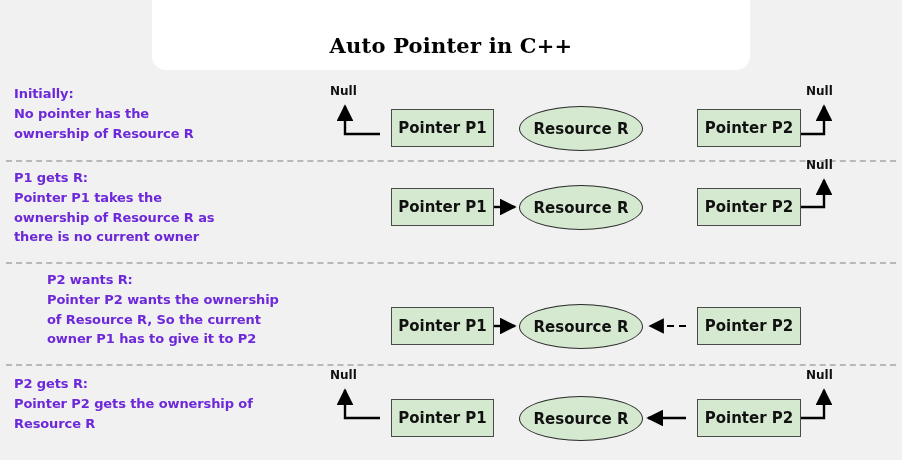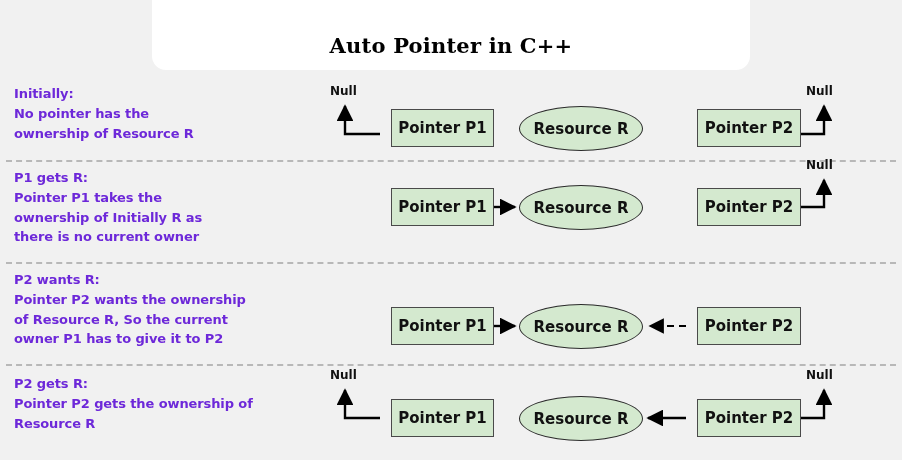--- a/index.html
+++ b/index.html
@@ -139,41 +139,41 @@
   <div class="node-box" style="left:380px;top:25px;width:103px;height:38px;">Pointer P1</div>
   <div class="node-ellipse" style="left:519px;top:22px;width:124px;height:45px;">Resource R</div>
   <div class="node-box" style="left:686px;top:25px;width:104px;height:38px;">Pointer P2</div>
 </div>
 
 <div class="divider" style="top:160px;"></div>
 
 <div class="row" id="row-2" style="top:168px;height:90px;">
   <div class="row-desc" style="top:0;">P1 gets R:
 Pointer P1 takes the
-ownership of Initially R as
+ownership of Resource R as
 there is no current owner</div>
 
   <svg class="edge-svg" style="left:0;top:0;width:902px;height:90px;">
 
     <path d="M 483 39 L 515 39" stroke="#000000" stroke-width="2.4" fill="none" marker-end="url(#ah)"></path>
 
     <path d="M 790 39 L 824 39 L 824 12" stroke="#000000" stroke-width="2.4" fill="none" marker-end="url(#ah)"></path>
   </svg>
 
   <div class="null-label" style="left:806px;top:-10px;">Null</div>
 
   <div class="node-box" style="left:380px;top:20px;width:103px;height:38px;">Pointer P1</div>
   <div class="node-ellipse" style="left:519px;top:17px;width:124px;height:45px;">Resource R</div>
   <div class="node-box" style="left:686px;top:20px;width:104px;height:38px;">Pointer P2</div>
 </div>
 
 <div class="divider" style="top:262px;"></div>
 
 <div class="row" id="row-3" style="top:270px;height:90px;">
-  <div class="row-desc" style="top:0;">P2 wants R:
+  <div class="row-desc" style="top:0;margin-left:33px;">P2 wants R:
 Pointer P2 wants the ownership
 of Resource R, So the current
 owner P1 has to give it to P2</div>
 
   <svg class="edge-svg" style="left:0;top:0;width:902px;height:90px;">
 
     <path d="M 483 56 L 515 56" stroke="#000000" stroke-width="2.4" fill="none" marker-end="url(#ah)"></path>
 
     <path d="M 686 56 L 650 56" stroke="#000000" stroke-width="2.2" fill="none" stroke-dasharray="7 5" marker-end="url(#ah)"></path>
   </svg>

